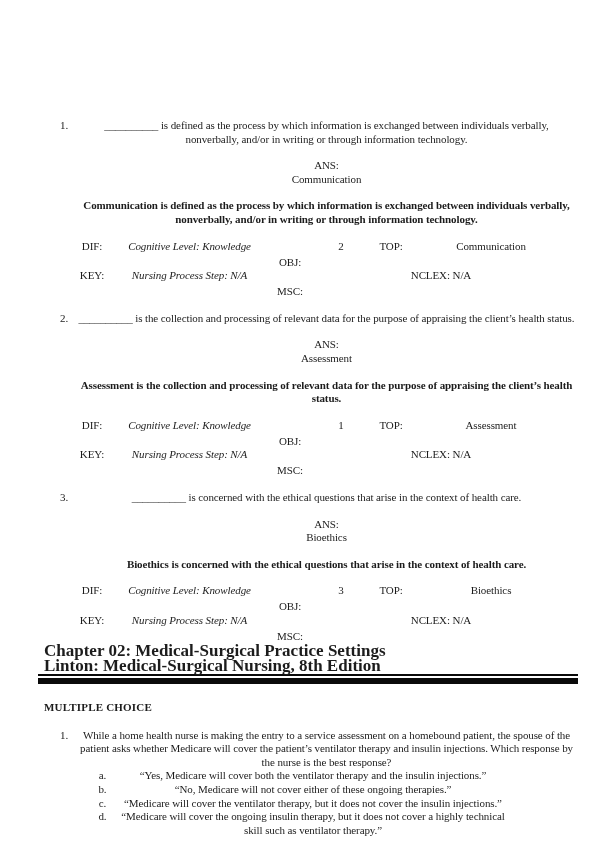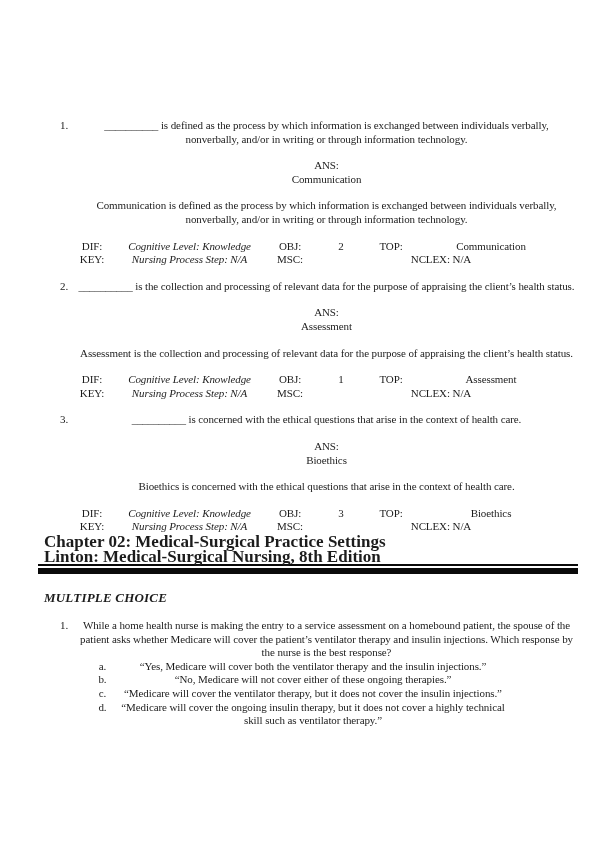--- a/index.html
+++ b/index.html
@@ -19,32 +19,32 @@
     letter-spacing: -0.1px;
   }
   p { margin: 0; }
   .qblock { margin-bottom: 13px; }
   .completion .qblock.last { margin-bottom: 1px; }
   .qrow { display: flex; }
   .qnum { flex: none; margin-left: 16px; width: 18px; }
   .qbody { flex: none; width: 497px; text-align: center; }
   .stem { margin-bottom: 13px; }
   .answer { margin-bottom: 13px; }
-  .rationale { margin-bottom: 13px; }
+  .rationale { margin-bottom: 13px; font-weight: bold; }
   .meta-row { display: flex; }
   .m1 { flex: none; width: 28px; }
   .m2 { flex: none; width: 167px; font-style: italic; }
-  .m3 { flex: none; width: 34px; }
+  .m3 { flex: none; width: 34px; margin-top: 16px; }
   .m4 { flex: none; width: 68px; }
   .m5 { flex: none; width: 32px; }
   .m6 { flex: 1; }
   .chapter-header { font-weight: bold; font-size: 17px; line-height: 14.8px; letter-spacing: 0; }
   .rule-thin  { height: 2px; background: #0a0a0a; width: 540px; margin: 0 0 2px -6px; }
   .rule-thick { height: 6px; background: #0a0a0a; width: 540px; margin: 0 0 0 -6px; }
-  .section-heading { font-weight: bold; font-size: 13px; letter-spacing: 0.2px; margin-top: 17px; font-style: italic; }
+  .section-heading { font-weight: bold; font-size: 11px; letter-spacing: 0.2px; margin-top: 17px; }
   .mc { margin-top: 14px; }
   .opt { display: flex; }
   .opt-letter { flex: none; margin-left: 14px; width: 21px; }
   .opt-text { flex: none; width: 400px; }
 </style>
 </head>
 <body>
 
 <div class="page">
 

